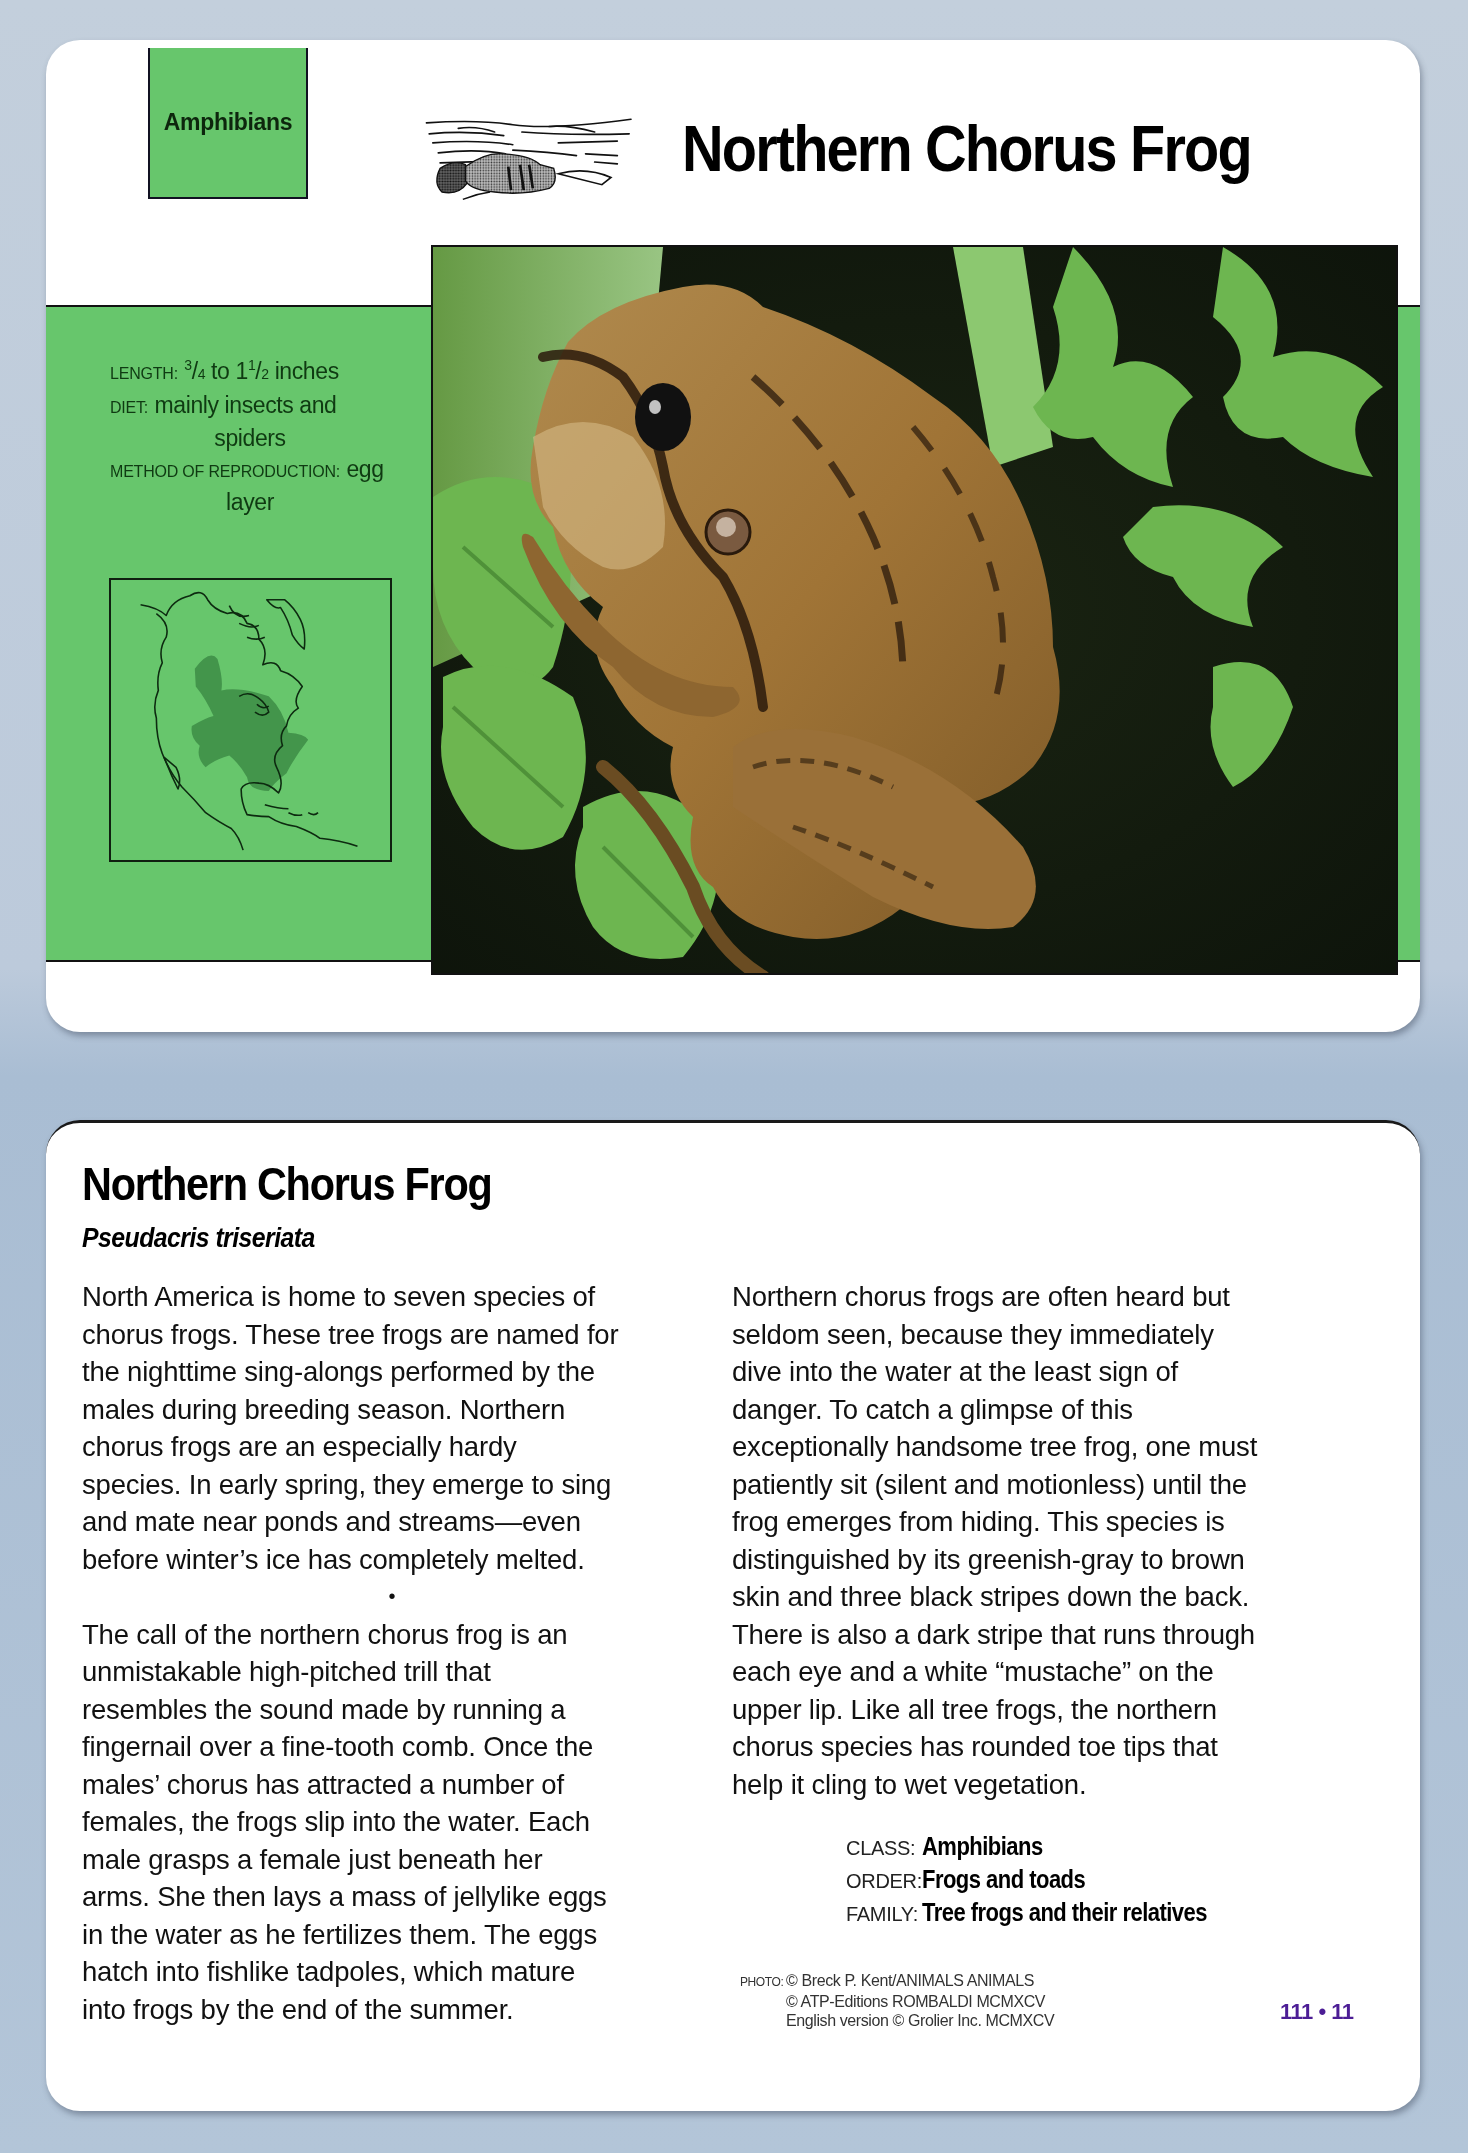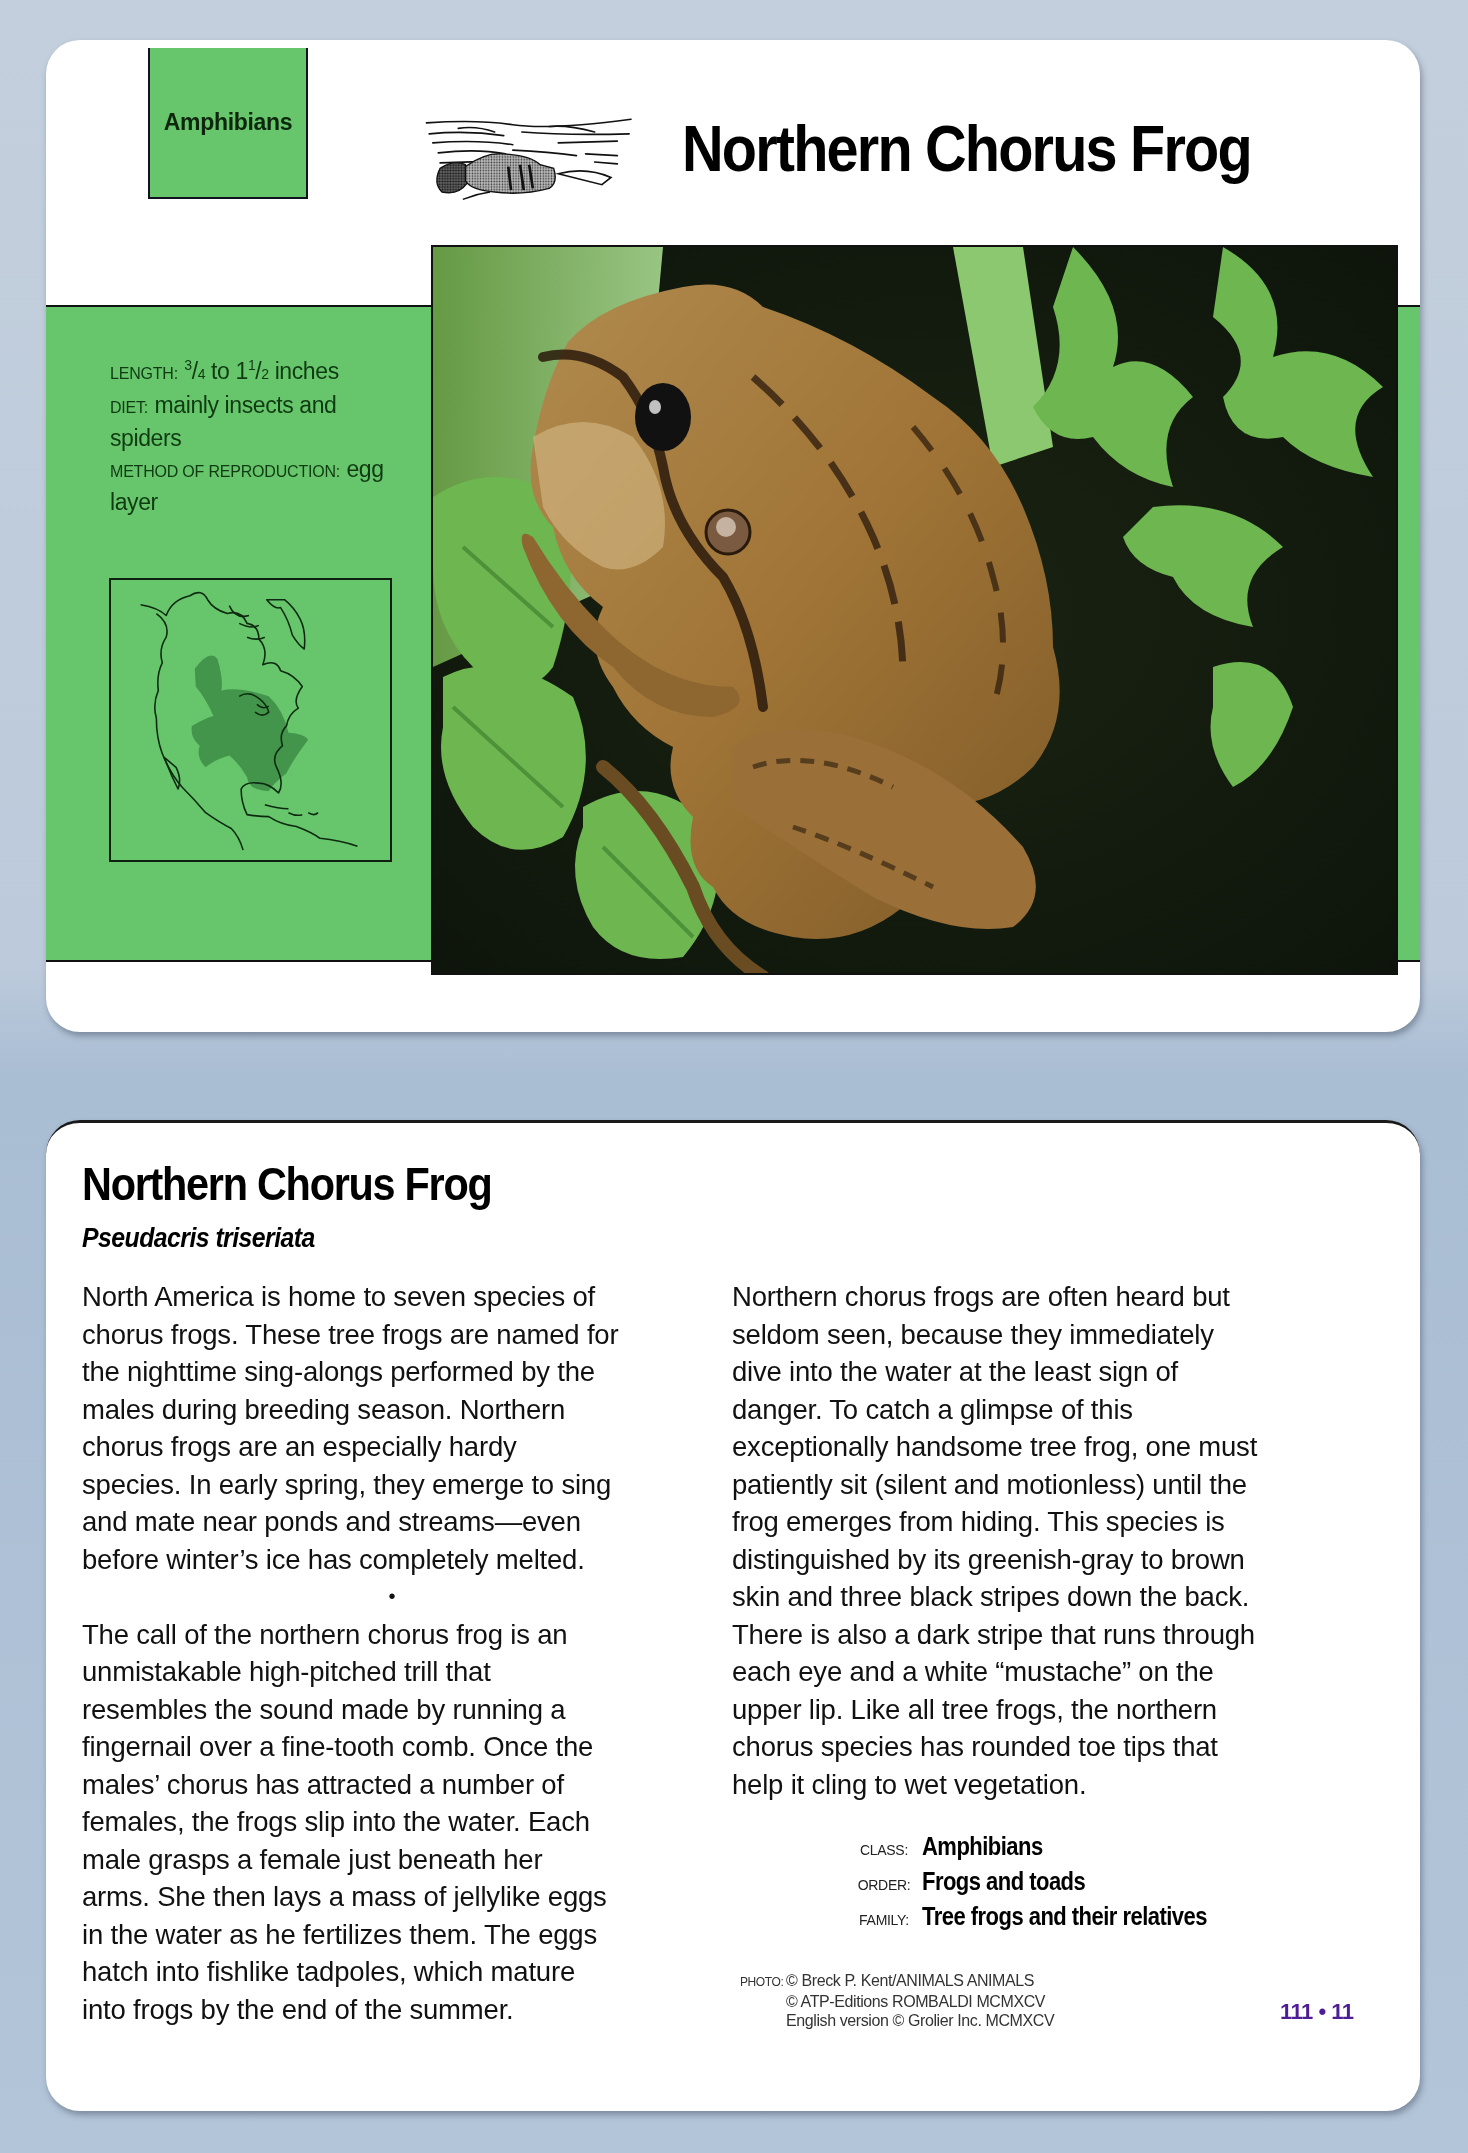--- a/index.html
+++ b/index.html
@@ -34,21 +34,21 @@
     background: #67c66c; border-top: 2px solid #111; border-bottom: 2px solid #111;
     box-sizing: border-box;
   }
   .facts {
     position: absolute; left: 64px; top: 310px; width: 280px; color: #0f3a12; font-size: 23px; line-height: 31px;
     font-family: "Liberation Sans Narrow", "Liberation Sans", sans-serif;
   }
   .facts .row { }
   .facts .lbl { font-size: 16px; letter-spacing: -0.2px; text-transform: uppercase; }
   .facts .val { letter-spacing: -0.4px; }
-  .facts .cont { display: block; }
+  .facts .cont { display: block; text-align: center; }
   .range-map {
     position: absolute; left: 63px; top: 538px; width: 283px; height: 284px;
     border: 2px solid #102010; box-sizing: border-box;
   }
   .photo {
     position: absolute; left: 385px; top: 205px; width: 967px; height: 730px;
     border: 2px solid #111; box-sizing: border-box; overflow: hidden;
     background: #111a0c;
   }
   .photo svg { display: block; }
@@ -67,21 +67,21 @@
     letter-spacing: -0.2px;
   }
   .col p { margin: 0; white-space: pre-line; }
   #col-left { left: 36px; top: 155px; width: 640px; }
   #col-right { left: 686px; top: 155px; width: 640px; }
   .bullet { text-align: center; width: 620px; height: 37.5px; line-height: 37.5px; font-size: 20px; }
   .taxonomy {
     position: absolute; left: 800px; top: 708px; font-size: 25px; line-height: 31px;
   }
   .taxonomy .trow { white-space: nowrap; }
-  .taxonomy .tl { display: inline-block; width: 76px; font-size: 14px; color: #222; letter-spacing: -0.3px; text-align: center; }
+  .taxonomy .tl { display: inline-block; width: 76px; font-size: 20px; color: #222; letter-spacing: -0.3px; }
   .taxonomy .tv { font-weight: bold; color: #000; letter-spacing: -0.6px; display: inline-block; transform: scaleX(0.88); transform-origin: left; }
   .credits {
     position: absolute; left: 686px; top: 848px; font-size: 16px; line-height: 19px; color: #333;
     letter-spacing: -0.4px;
   }
   .credits .plabel { display: inline-block; width: 46px; font-size: 12px; }
   .credits .line { white-space: nowrap; margin-left: 8px; }
   .credits .indent { padding-left: 46px; }
   .card-number {
     position: absolute; left: 1234px; top: 876px; font-size: 22px; font-weight: bold; color: #4c1d95;

